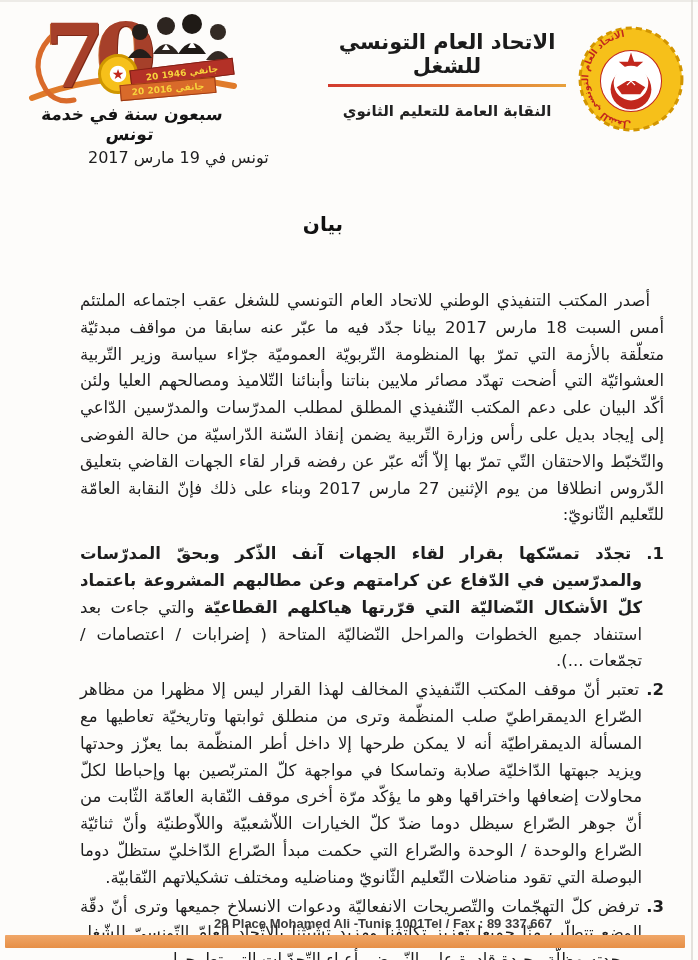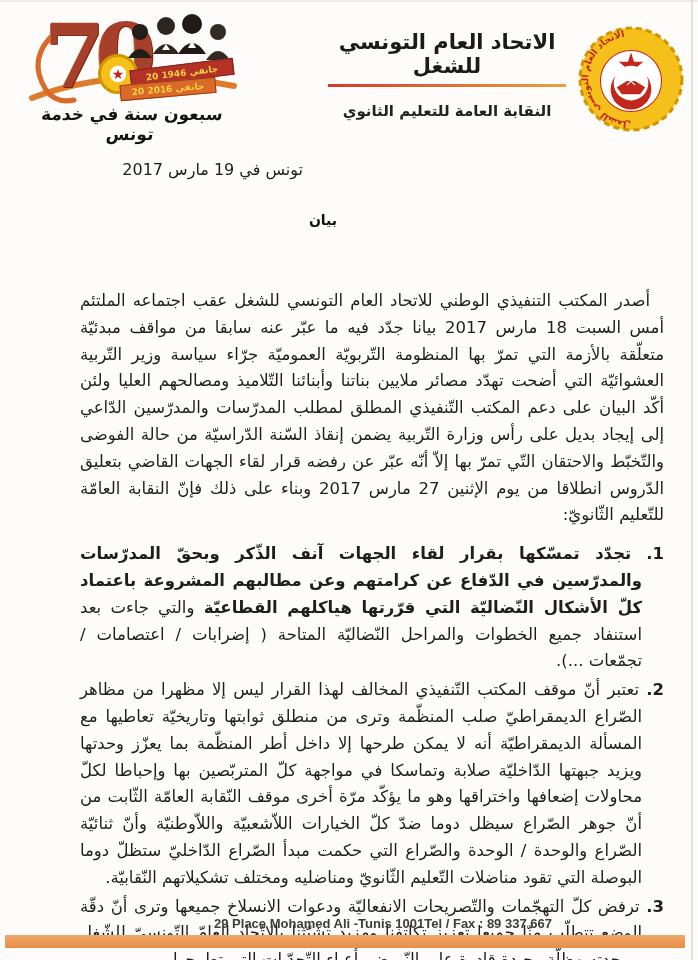--- a/index.html
+++ b/index.html
@@ -40,24 +40,24 @@
   }
 
   
   .header-text{position:absolute;left:328px;top:30px;width:238px;text-align:center;direction:rtl;}
   .org-name{font-size:21px;font-weight:bold;color:#1b1b1b;letter-spacing:0;}
   .org-underline{height:3px;margin-top:6px;background:linear-gradient(to right,#d23a2e,#e8a13c);}
   .union-name{margin-top:15px;font-size:15px;font-weight:bold;color:#222;letter-spacing:1px;white-space:nowrap;}
   .emblem{position:absolute;left:576px;top:24px;width:110px;height:110px;}
 
   
-  .date-line{position:absolute;left:88px;top:148px;width:215px;direction:rtl;text-align:right;
-    font-size:16px;color:#1d1d1d;margin-top:12px;}
+  .date-line{position:absolute;left:88px;top:148px;width:215px;direction:rtl;text-align:left;
+    font-size:16px;color:#1d1d1d;}
   .doc-title{position:absolute;left:0;top:212px;width:646px;text-align:center;
-    font-size:14px;font-weight:bold;color:#111;}
+    font-size:20px;font-weight:bold;color:#111;}
   .body-text{
     position:absolute;left:80px;top:288px;width:584px;direction:rtl;text-align:justify;
     font-size:16.5px;line-height:26.8px;color:#1e1e1e;
   }
   .intro{margin:0 0 12px 0;text-indent:14px;}
   .list-item{margin:2px 0 0 0;padding-right:22px;text-indent:-22px;}
   .list-item .num{font-weight:bold;}
   .bold-seg{font-weight:bold;}
 
   

